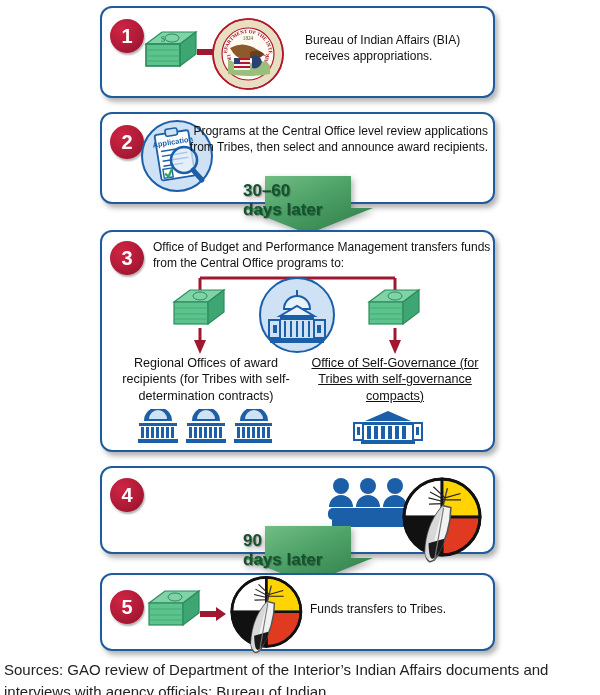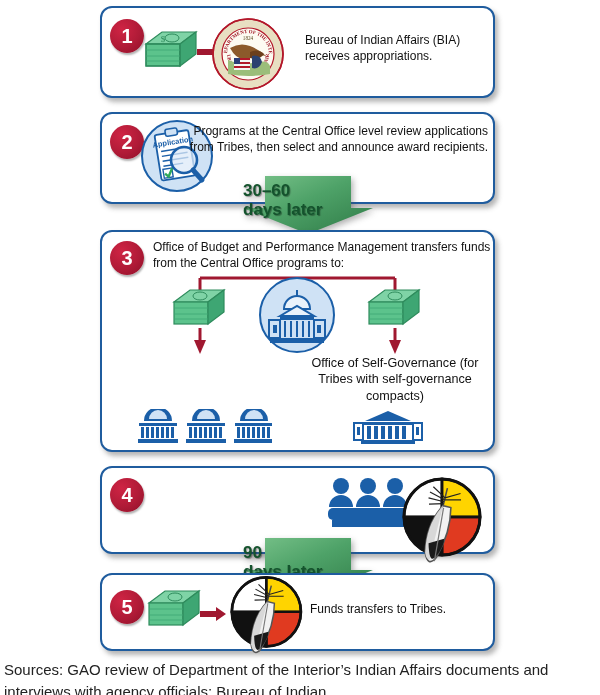--- a/index.html
+++ b/index.html
@@ -57,30 +57,30 @@
   .t3{left:153px;top:240px;width:345px;}
   .t4{left:143px;top:482px;width:195px;}
   .t5{left:310px;top:602px;width:180px;}
 
   .subtext{
     position:absolute;
     font-size:12.6px;color:#111111;line-height:1.30;
     text-align:center;
   }
   .sub-left {left:112px;top:355px;width:188px;}
-  .sub-right{left:305px;top:355px;width:180px;}
+  .sub-right{left:305px;top:355px;width:180px;text-decoration:underline;}
 
   
   .garrow{
     position:absolute;
     width:130px;height:58px;
     filter:drop-shadow(2px 3px 3px rgba(80,80,80,.45));
   }
   .ga1{left:243px;top:176px;}
-  .ga2{left:243px;top:526px;margin-top:12px;}
+  .ga2{left:243px;top:526px;}
   .garrow .glabel{
     position:absolute;left:0;top:5px;width:130px;
     text-align:left;color:#14532d;font-weight:bold;font-size:17px;
     line-height:1.12;
     text-shadow:1px 1px 1px rgba(0,0,0,.35);
     pointer-events:none;
   }
 
   
   .ico{position:absolute;}
@@ -229,20 +229,21 @@
       <line x1="39" y1="45" x2="39" y2="61"></line>
       <line x1="45" y1="45" x2="45" y2="61"></line>
       <line x1="51" y1="45" x2="51" y2="61"></line>
     </g>
     <rect x="11" y="44" width="11" height="18" fill="none" stroke="#1B5FA8" stroke-width="2"></rect>
     <rect x="56" y="44" width="11" height="18" fill="none" stroke="#1B5FA8" stroke-width="2"></rect>
     <rect x="15" y="49" width="4" height="8" fill="#1B5FA8"></rect>
     <rect x="59" y="49" width="4" height="8" fill="#1B5FA8"></rect>
   </svg>
 
+  <div class="subtext sub-left">Regional Offices of award recipients (for Tribes with self-determination contracts)</div>
   <div class="subtext sub-right">Office of Self-Governance (for Tribes with self-governance compacts)</div>
 
   <svg class="ico" style="left:136px;top:409px;" width="136" height="36" viewBox="0 0 136 36">
     <g fill="#1B5FA8">
       <g transform="translate(0,0)">
         <path d="M8,12 a14,14 0 0,1 28,0 Z"></path>
         <path d="M13,10 a9,9 0 0,1 18,0 Z" fill="#CFE2F5"></path>
         <rect x="3" y="14" width="38" height="3"></rect>
         <rect x="5" y="18" width="3" height="11"></rect>
           <rect x="10" y="18" width="3" height="11"></rect>

